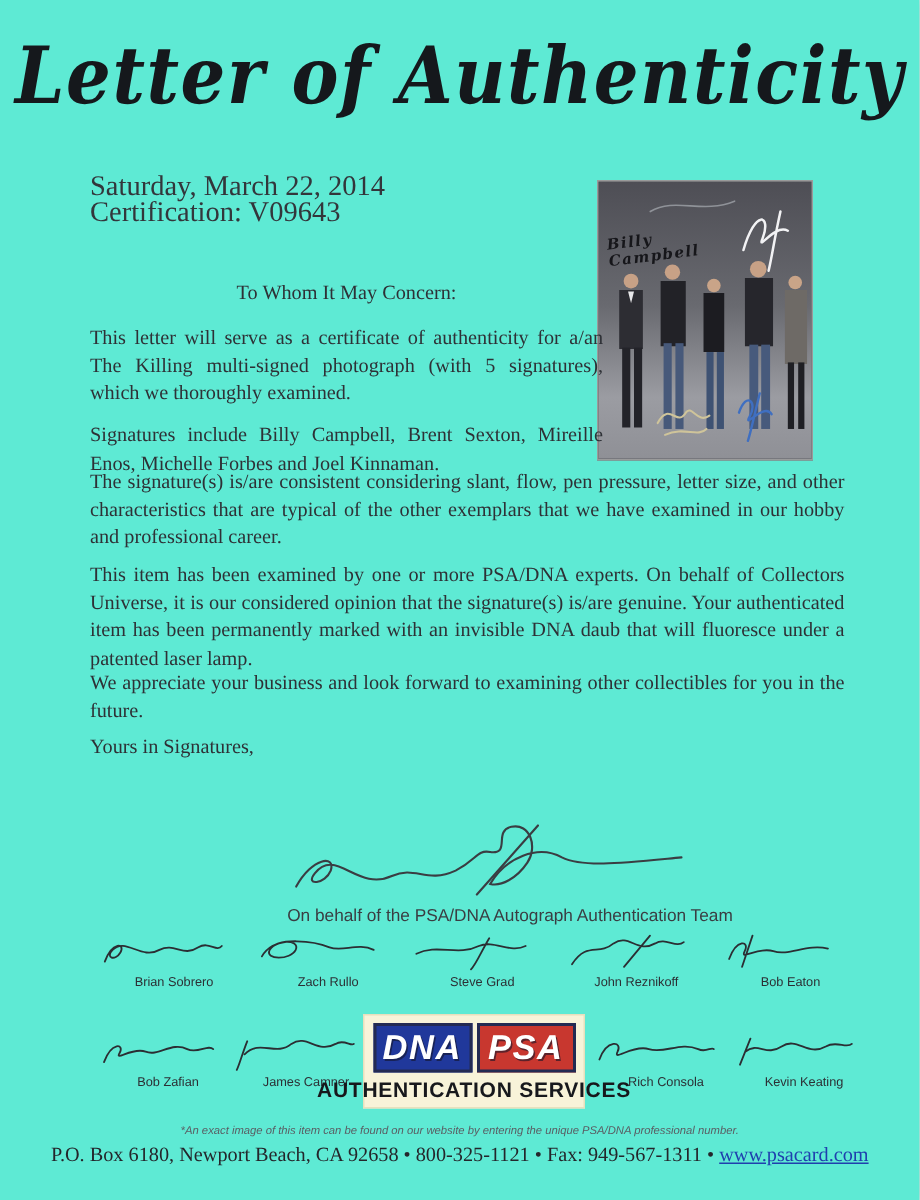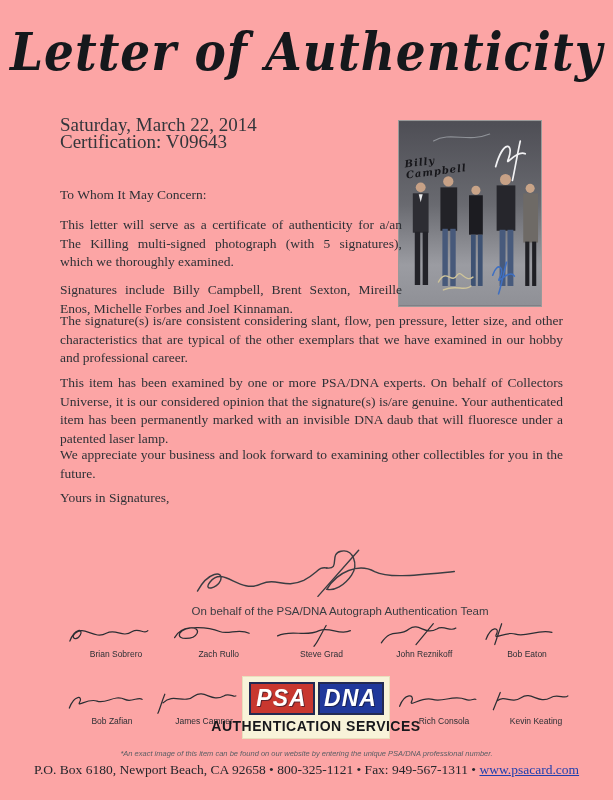--- a/index.html
+++ b/index.html
@@ -1,18 +1,18 @@
 <!DOCTYPE html>
 <html><head>
 <meta charset="utf-8">
 <style>
   html,body{margin:0;padding:0;background:#e8e8e8;}
   .page{
     position:relative;width:613px;height:800px;margin:0 auto;
-    background:#fca5a5;overflow:hidden;
+    background:#5eead4;overflow:hidden;
     font-family:"Liberation Serif", serif;color:#2b2b2b;
     box-shadow:0 0 6px rgba(0,0,0,.25);
   }
   
   .title{
     position:absolute;top:24px;left:0;width:100%;
     text-align:center;margin:0;
     font-family:"DejaVu Serif", serif;font-style:italic;font-weight:bold;
     font-size:47px;color:#15181c;letter-spacing:1px;
     transform:scaleY(1.12);
@@ -26,21 +26,21 @@
   }
   .photo svg{display:block;width:100%;height:100%;}
   .inscription{
     position:absolute;left:6px;top:32px;width:90px;
     font-family:"DejaVu Serif", serif;font-style:italic;font-weight:bold;
     font-size:10px;color:#16161a;transform:rotate(-7deg);
     letter-spacing:1px;line-height:11px;
   }
   
   .para{position:absolute;left:60px;font-size:13.5px;line-height:18.5px;color:#2e3136;text-align:justify;margin:0;}
-  .salutation{top:186px;width:342px;text-align:left;}
+  .salutation{top:186px;width:342px;text-align:center;}
   .p1{top:216px;width:342px;}
   .p2{top:281px;width:342px;}
   .p3{top:312px;width:503px;}
   .p4{top:374px;width:503px;}
   .p5{top:446px;width:503px;}
   .closing{top:489px;width:342px;text-align:left;}
   
   .team-sig{position:absolute;left:165px;top:545px;width:320px;height:62px;}
   .team-caption{
     position:absolute;left:60px;top:605px;width:560px;text-align:center;
@@ -205,22 +205,22 @@
       <div class="expert-name">Bob Zafian</div>
     </div>
     <div class="expert">
       <svg viewBox="0 0 100 30">
           <path class="sigstroke" d="M14,6 C10,16 8,24 6,28 M12,16 C24,4 36,18 48,8 C60,0 68,16 82,8 C88,4 94,10 96,8"></path>
         </svg>
       <div class="expert-name">James Camner</div>
     </div>
     <div class="logo-panel">
       <div class="logo-blocks">
+        <div class="logo-block dna-block">DNA</div>
         <div class="logo-block psa-block">PSA</div>
-        <div class="logo-block dna-block">DNA</div>
       </div>
       <div class="logo-subtitle">AUTHENTICATION SERVICES</div>
     </div>
     <div class="expert">
       <svg viewBox="0 0 100 30">
           <path class="sigstroke" d="M8,20 C14,4 26,6 22,14 C18,22 34,8 46,12 C58,16 70,6 84,12 C90,15 94,10 96,12"></path>
         </svg>
       <div class="expert-name">Rich Consola</div>
     </div>
     <div class="expert">

